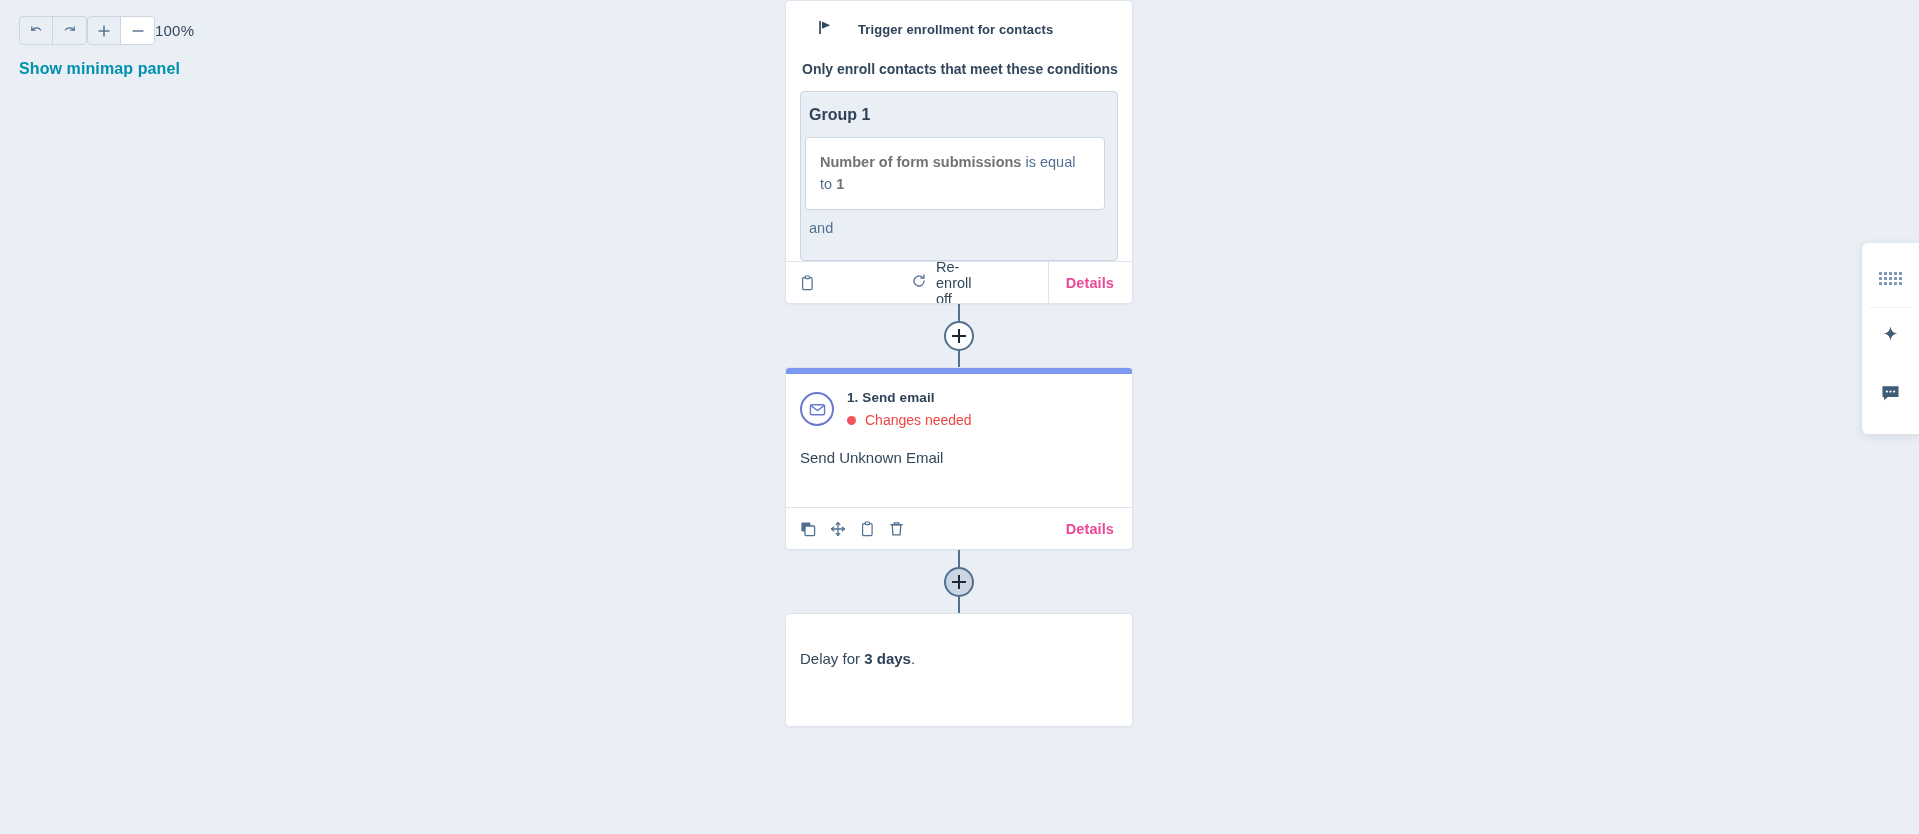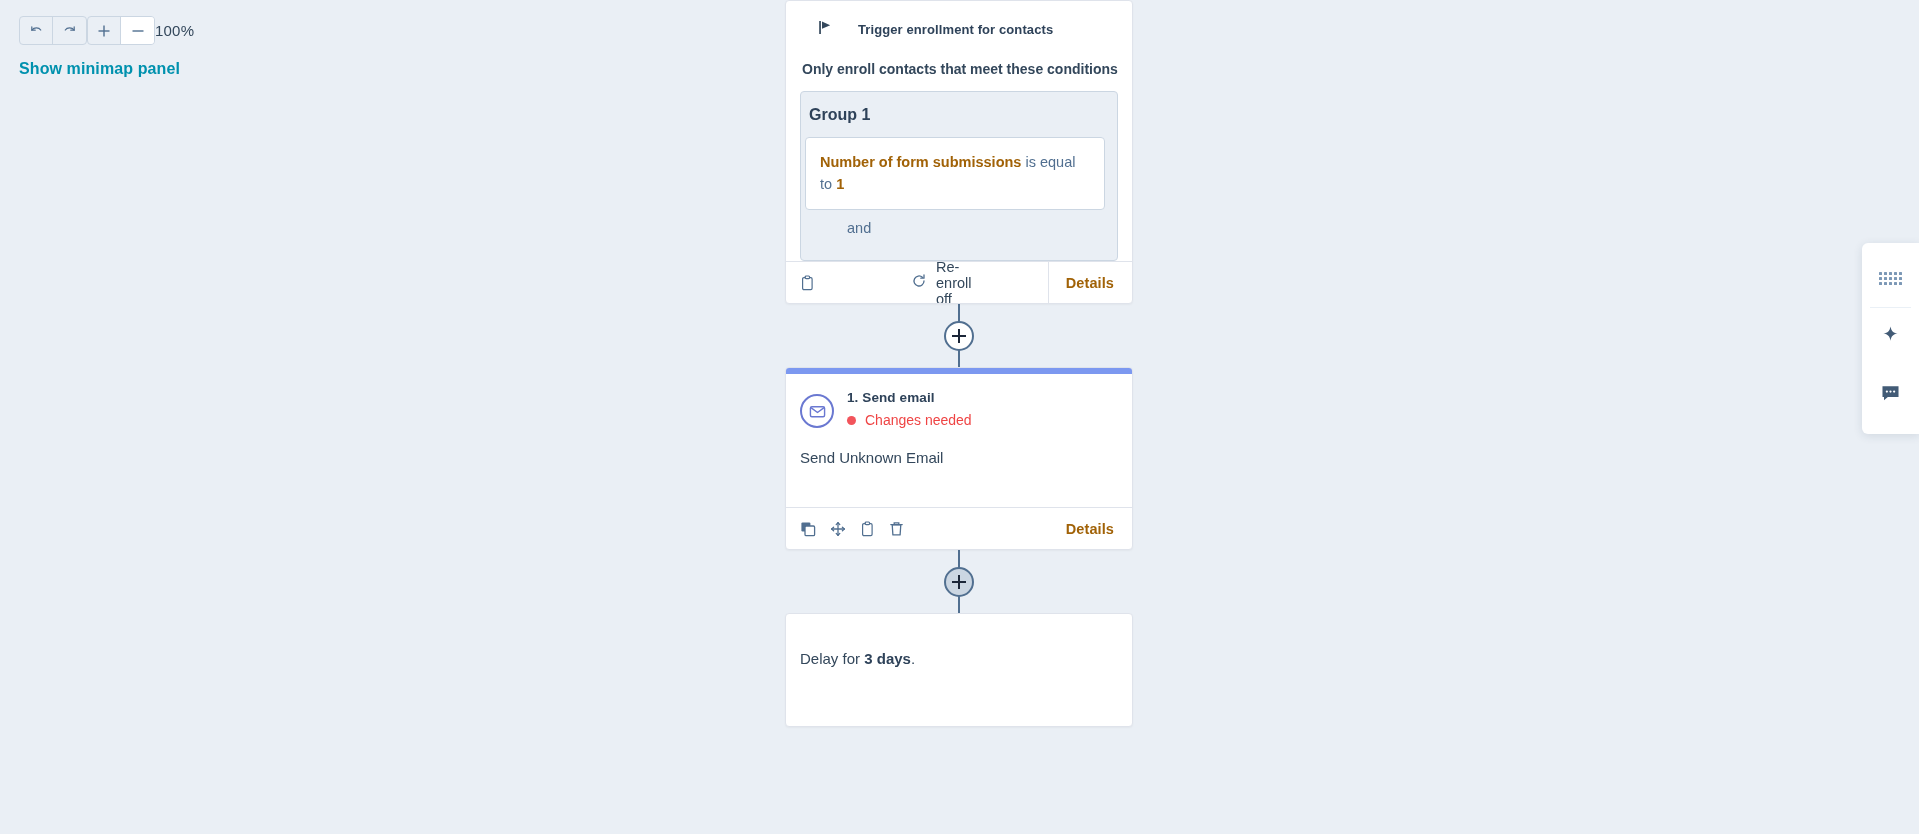--- a/index.html
+++ b/index.html
@@ -137,26 +137,25 @@
   }
   .cond-box {
     background: #ffffff;
     border: 1px solid #cbd6e2;
     border-radius: 4px;
     padding: 13px 14px 14px 14px;
     font-size: 14.5px;
     line-height: 22px;
     color: #516f90;
   }
-  .cond-box b { color: #a16207; font-weight: 700; margin-top: 8px; }
+  .cond-box b { color: #737373; font-weight: 700; margin-top: 8px; }
   .cond-join {
     font-size: 14.5px;
     color: #516f90;
     padding: 10px 0 10px 4px;
-    margin-left: 38px;
   }
 
   .card-footer {
     display: flex;
     align-items: center;
     height: 42px;
     border-top: 1px solid #dfe3eb;
     padding-left: 14px;
     gap: 48px;
   }
@@ -179,21 +178,21 @@
     cursor: pointer;
   }
   .details-btn {
     height: 42px;
     display: flex;
     align-items: center;
     padding: 0 18px 0 17px;
     border-left: 1px solid #dfe3eb;
     font-size: 14.5px;
     font-weight: 700;
-    color: #a16207;
+    color: #ec4899;
     cursor: pointer;
     letter-spacing: .1px;
   }
   .details-btn.noborder { border-left: none; }
 
   
   .connector {
     position: relative;
     height: 63px;
     display: flex;
@@ -229,21 +228,21 @@
   .plus-node .bar-v { width: 2px; height: 14px; }
 
   
   .action-card { overflow: hidden; }
   .accent-bar {
     height: 6px;
     background: #7c98f0;
     width: 100%;
   }
   .action-body { padding: 15px 14px 0 14px; }
-  .action-head { display: flex; align-items: flex-end; gap: 13px; }
+  .action-head { display: flex; align-items: center; gap: 13px; }
   .step-badge {
     width: 34px; height: 34px;
     border-radius: 50%;
     border: 2px solid #6a78d1;
     display: flex;
     align-items: center;
     justify-content: center;
     flex: 0 0 34px;
     color: #6a78d1;
     margin-top: 1px;

